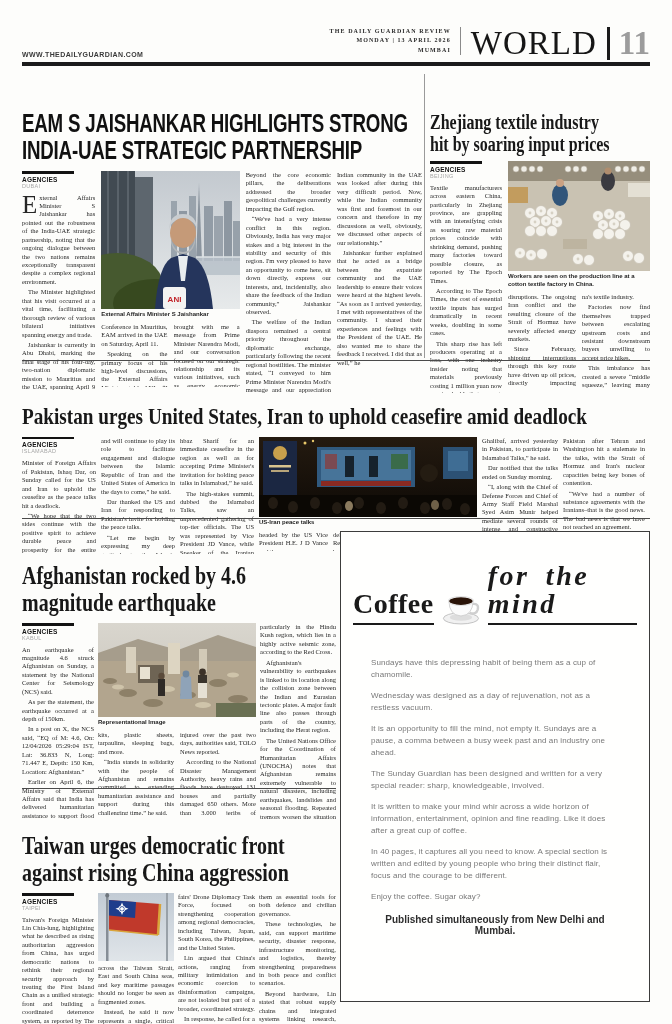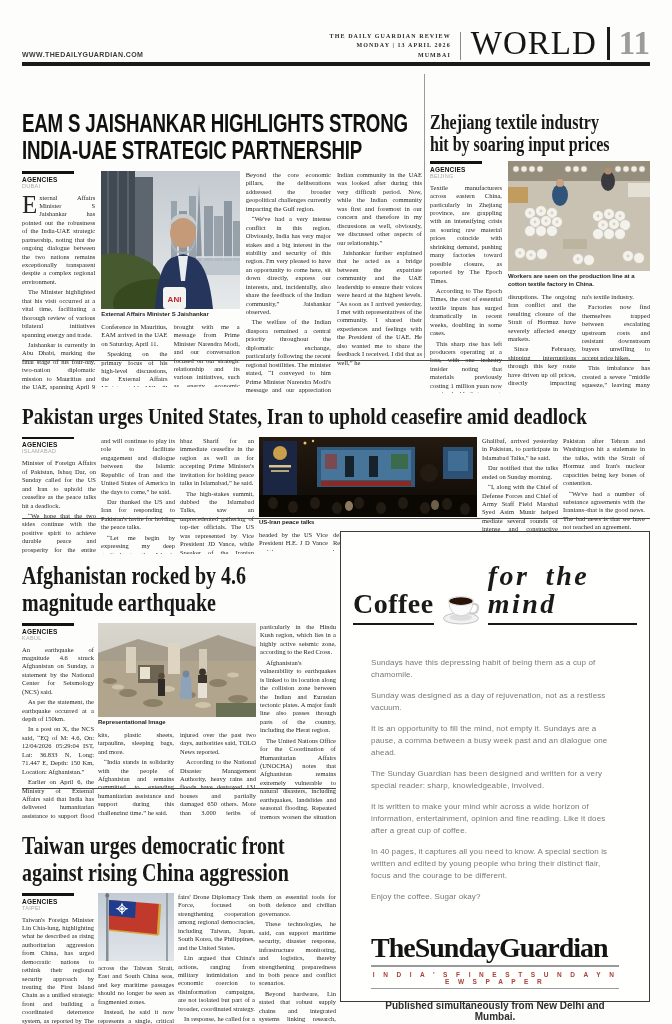--- a/index.html
+++ b/index.html
@@ -2,21 +2,21 @@
 <html><head>
 <meta charset="utf-8">
 <style>
   html,body{margin:0;padding:0;background:#e9e9e7;}
   .page{position:relative;width:672px;height:1024px;background:#fdfdfb;margin:0 auto;
         font-family:"Liberation Serif",serif;color:#222;overflow:hidden;}
   
   .hdr{position:absolute;left:22px;top:24px;width:628px;height:38px;border-bottom:4px solid #1b1b1b;}
   .hdr-url{position:absolute;left:0;bottom:4px;font:bold 7px "Liberation Sans",sans-serif;
            letter-spacing:.4px;color:#3a3a3a;}
-  .hdr-right{position:absolute;right:0;bottom:2px;display:flex;align-items:flex-end;}
+  .hdr-right{position:absolute;right:0;bottom:2px;display:flex;align-items:flex-start;}
   .issue{ text-align:right;font:bold 6px "Liberation Serif",serif;letter-spacing:1.1px;
           color:#2b2b2b;line-height:1.55;padding-right:9px;border-right:1px solid #8a8a8a;}
   .secname{font-family:"Liberation Serif",serif;font-size:33px;line-height:1;color:#161616;
            padding:0 10px;letter-spacing:1px;}
   .pagenum{font-family:"Liberation Serif",serif;font-size:33px;font-weight:bold;line-height:1;
            color:#9c9c9c;border-left:3px solid #1b1b1b;padding-left:9px;}
   
   .hrule{position:absolute;height:1px;background:#4a4a4a;}
   .vrule{position:absolute;width:1px;background:#9a9a9a;}
   
@@ -496,28 +496,24 @@
         <ellipse cx="25" cy="32.5" rx="14" ry="4.5" fill="#dddddd"></ellipse>
         <path d="M39,16 Q48,15 46,23 Q44,30 36,27" fill="none" stroke="#cfcfcf" stroke-width="3"></path>
         <path d="M10,12 Q10,30 25,31 Q40,30 40,12 Z" fill="#fbfbfb" stroke="#c9c9c9" stroke-width="1"></path>
         <ellipse cx="25" cy="12.5" rx="15" ry="5" fill="#2a1408"></ellipse>
         <ellipse cx="25" cy="12.2" rx="15.6" ry="5.6" fill="none" stroke="#e2e2e2" stroke-width="1.4"></ellipse>
       </svg>
       <span class="ad-word wide">for the mind</span>
     </div>
     <div class="ad-paras">
         <p>Sundays have this depressing habit of being them as a cup of chamomile.</p>
-        <p>Sunday was designed as a day of rejuvenation, not as a restless vacuum.</p>
-        <p>It is an opportunity to fill the mind, not empty it. Sundays are a pause, a comma between a busy week past and an dialogue one ahead.</p>
+        <p>Wednesday was designed as a day of rejuvenation, not as a restless vacuum.</p>
+        <p>It is an opportunity to fill the mind, not empty it. Sundays are a pause, a comma between a busy week past and an industry one ahead.</p>
         <p>The Sunday Guardian has been designed and written for a very special reader: sharp, knowledgeable, involved.</p>
         <p>It is written to make your mind whir across a wide horizon of information, entertainment, opinion and fine reading. Like it does after a great cup of coffee.</p>
         <p>In 40 pages, it captures all you need to know. A special section is written and edited by young people who bring their distinct flair, focus and the courage to be different.</p>
         <p>Enjoy the coffee. Sugar okay?</p>
       </div>
-    <div class="tsg">
-      <div class="tsg-logo">TheSundayGuardian</div>
-      <div class="tsg-tag">I N D I A ' S   F I N E S T   S U N D A Y   N E W S P A P E R</div>
-    </div>
     <div class="tsg-pub">Published simultaneously from New Delhi and Mumbai.</div>
     
   </aside>
 
 </div>
 
 </body></html>

